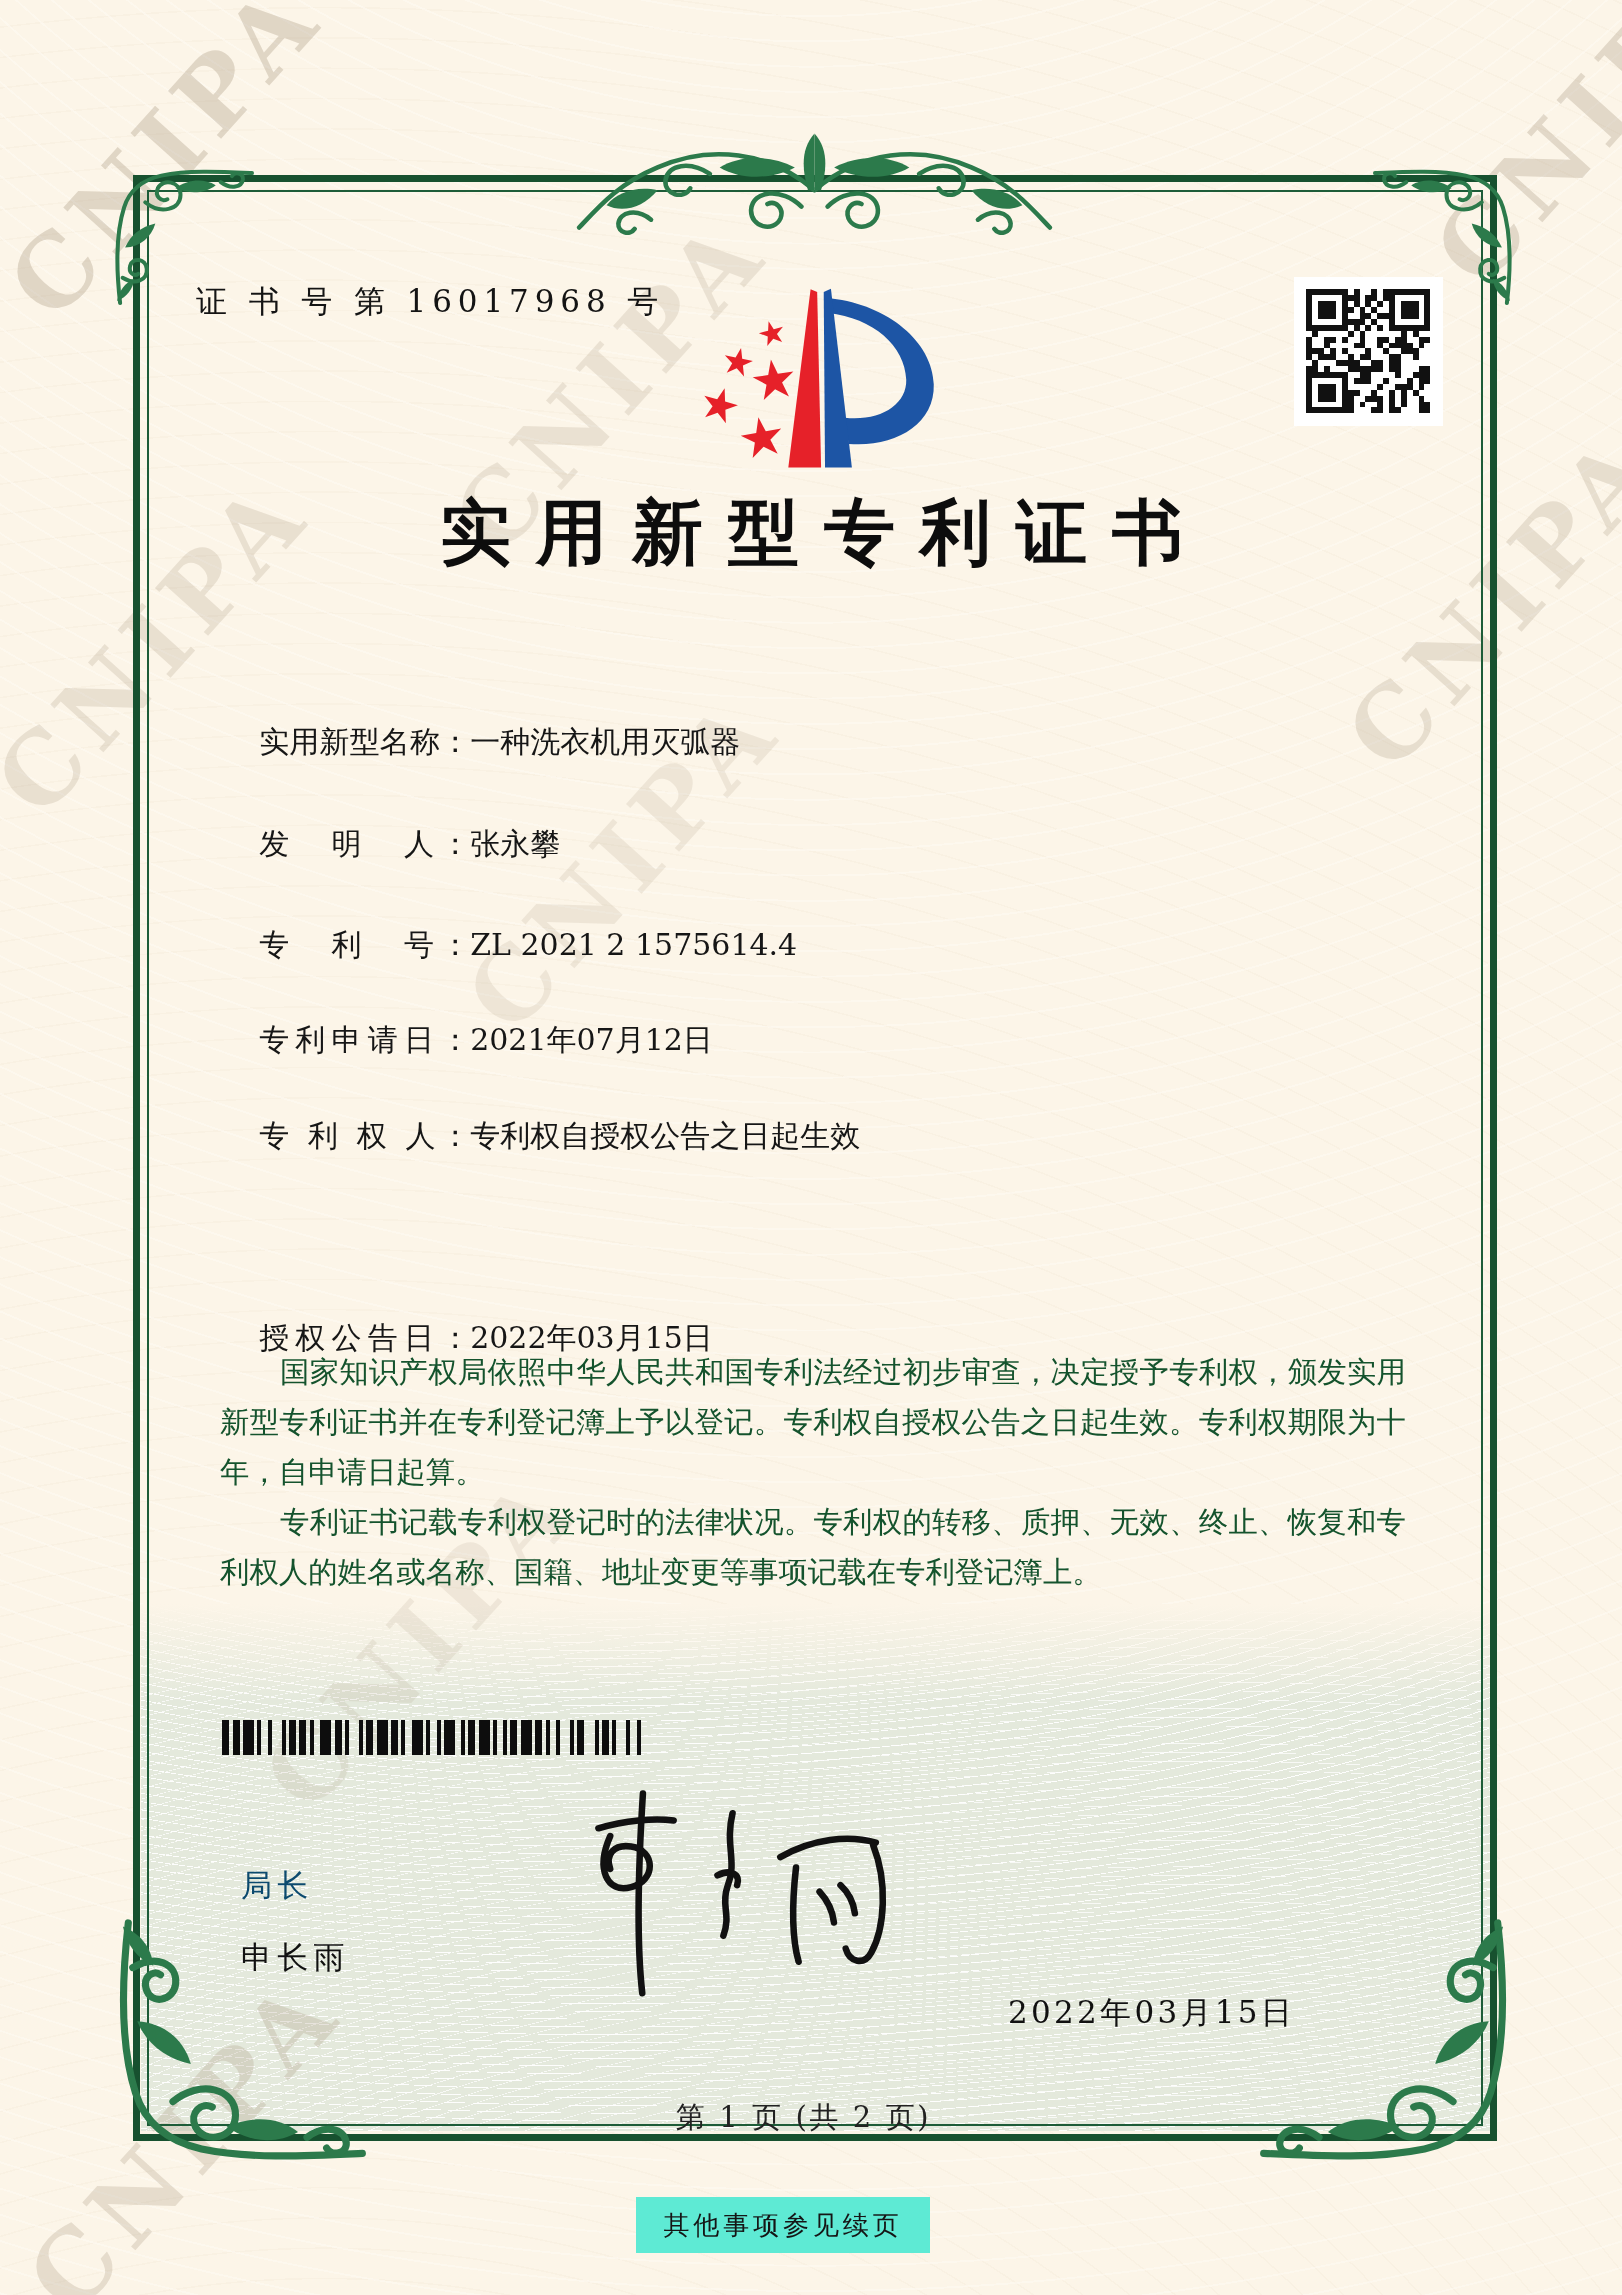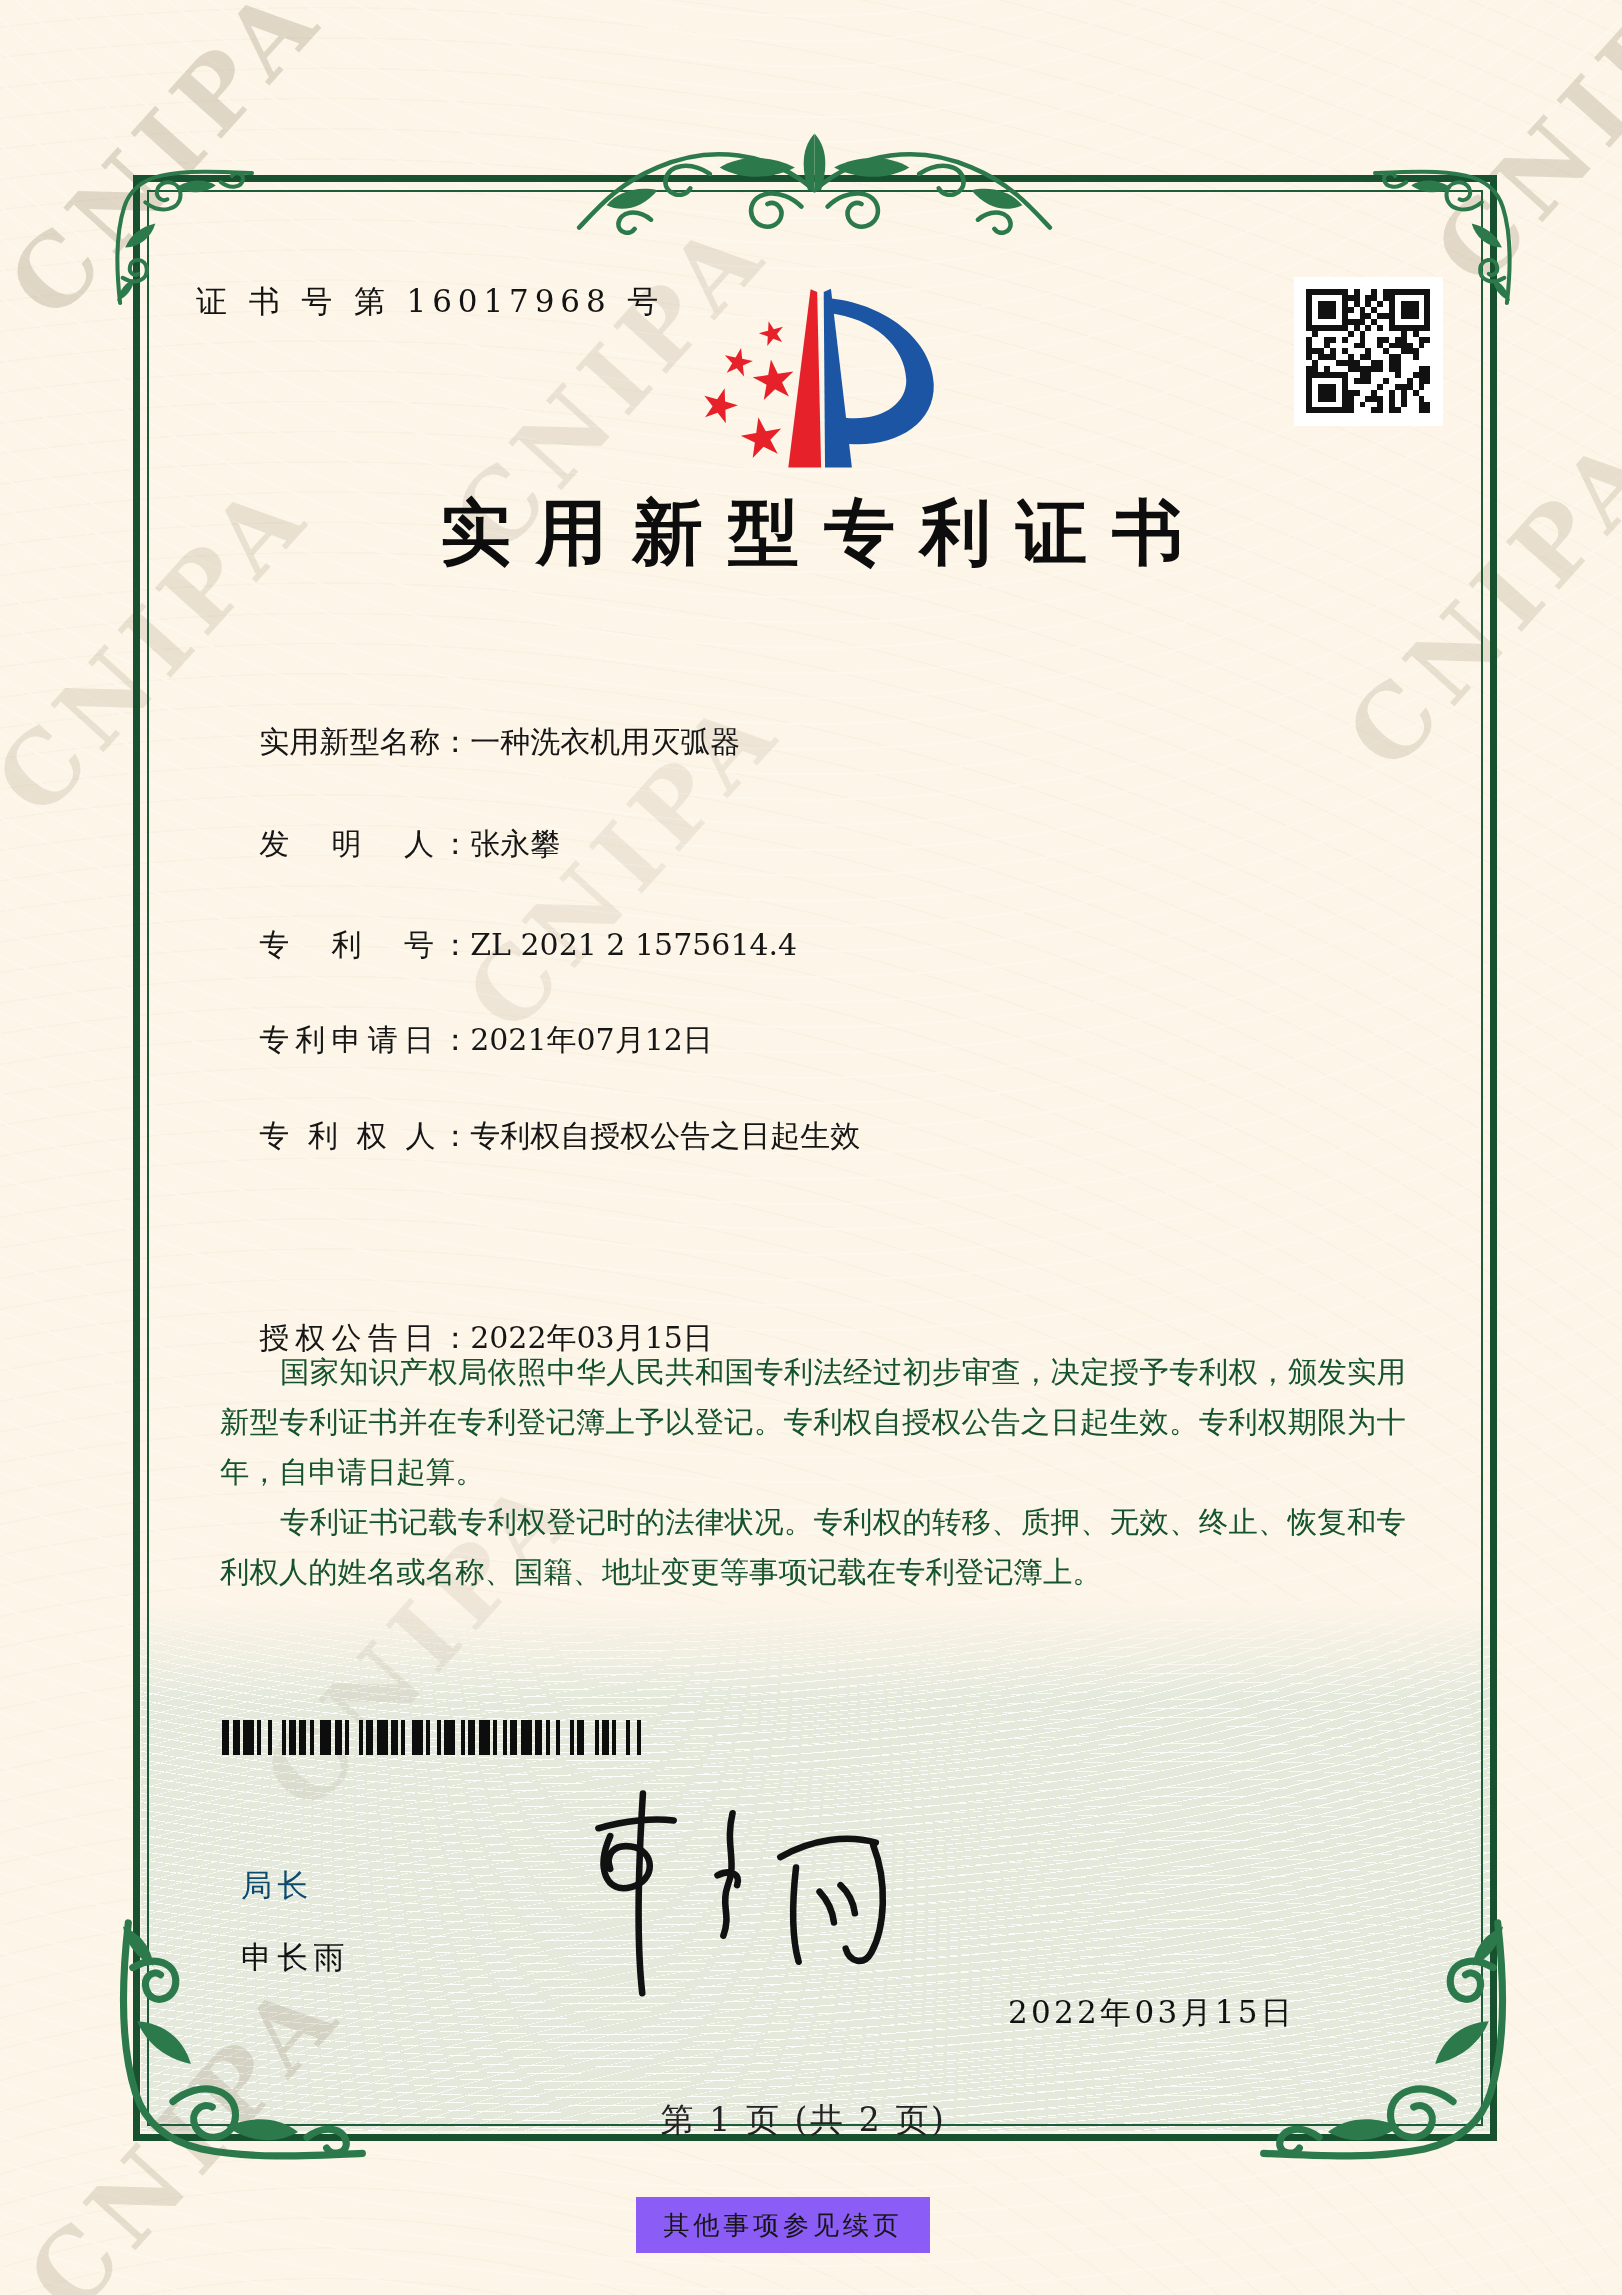--- a/index.html
+++ b/index.html
@@ -51,23 +51,23 @@
   .bodytext p{margin:0;text-indent:60px;}
 
   .barcode{position:absolute;left:222px;top:1720px;width:422px;height:35px;}
   .bar{position:absolute;top:0;height:100%;background:#0d0d0d;display:block;}
 
   .officer-title{position:absolute;left:241px;top:1865px;font-size:31px;letter-spacing:5.2px;color:#0c4a6e;}
   .officer-name{position:absolute;left:241px;top:1937px;font-size:31px;letter-spacing:5.2px;color:#111;}
   .sig{position:absolute;left:533px;top:1777px;width:386px;height:236px;}
   .grant-date{position:absolute;left:1008px;top:1992px;font-size:31px;letter-spacing:3.3px;color:#111;}
 
-  .pageinfo{position:absolute;left:0;right:16px;top:2098px;text-align:center;font-size:33px;
+  .pageinfo{position:absolute;left:0;right:16px;top:2098px;text-align:center;font-size:29px;
             letter-spacing:2.6px;color:#222;}
-  .contbox{position:absolute;left:636px;top:2197px;width:294px;height:56px;background:#8b5cf6;
+  .contbox{position:absolute;left:636px;top:2197px;width:294px;height:56px;background:#5eead4;
            display:flex;align-items:center;justify-content:center;}
   .contbox span{font-size:26px;letter-spacing:3.9px;color:#151515;}
 
   .orn{position:absolute;pointer-events:none;}
 </style>
 </head>
 <body>
 
 <div class="page">
 

